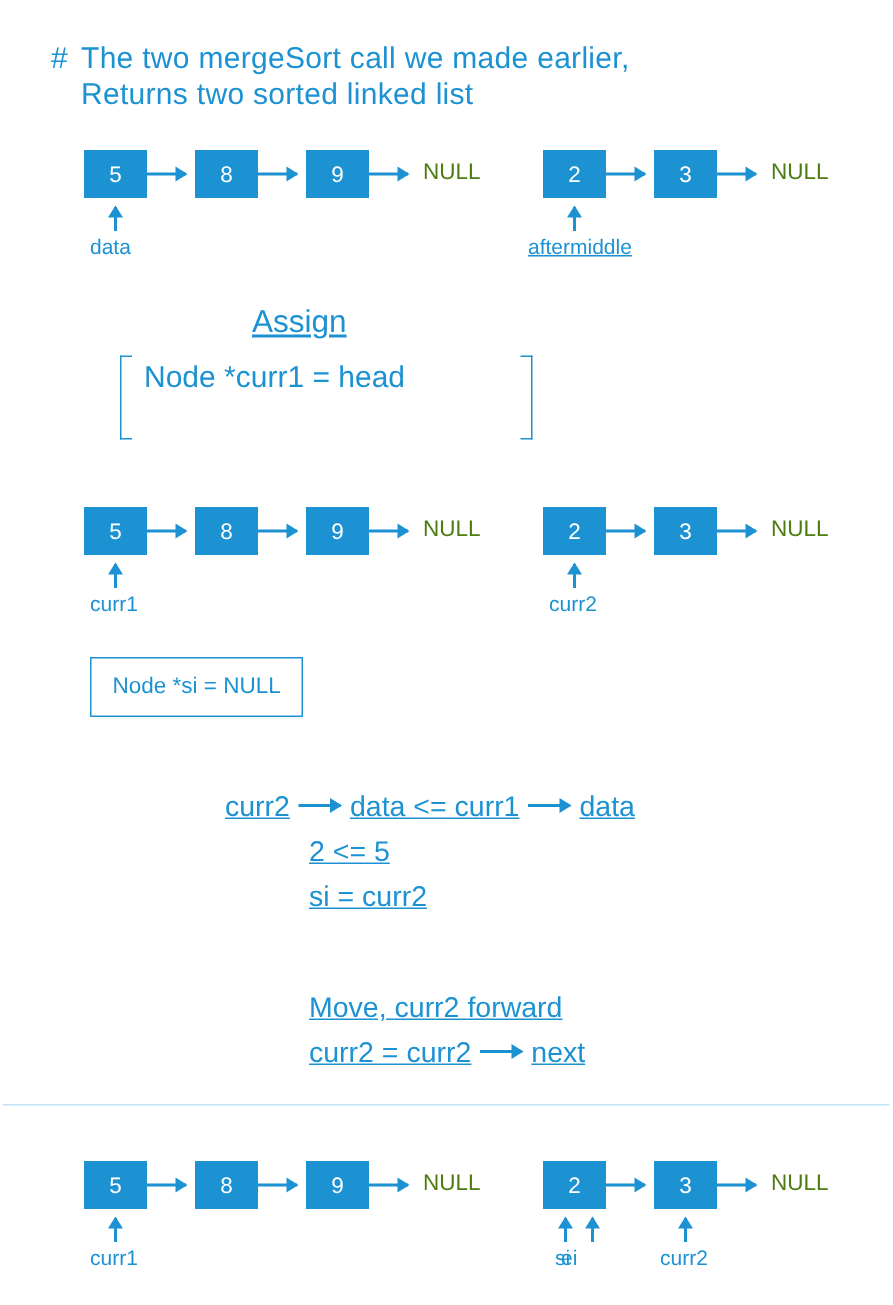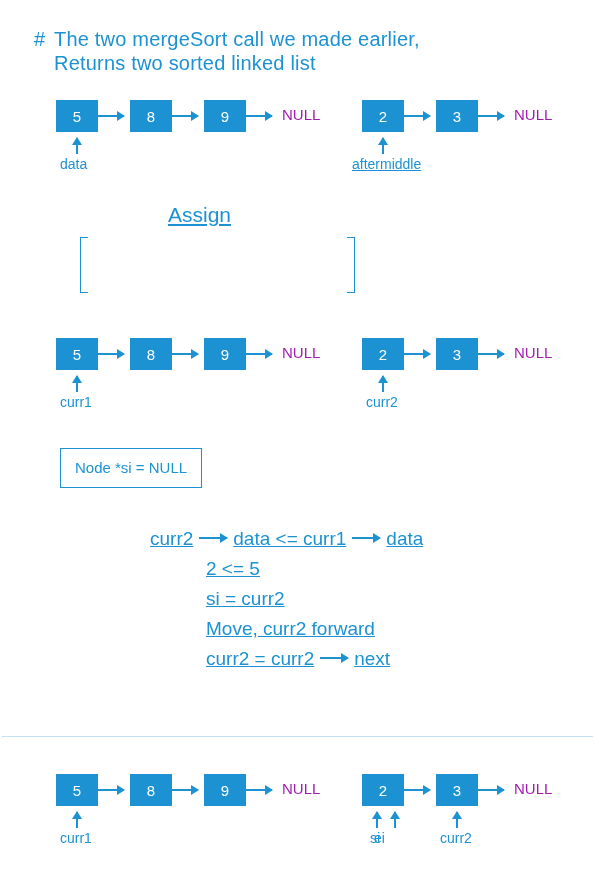--- a/index.html
+++ b/index.html
@@ -48,21 +48,21 @@
   .arrow-up::before {
     content: "";
     position: absolute;
     left: -4px; top: -1px;
     border-bottom: 8px solid var(--blue);
     border-left: 5px solid transparent;
     border-right: 5px solid transparent;
   }
   .nulltxt {
     position: absolute;
-    color: #a21caf;
+    color: #4d7c0f;
     font-size: 15px;
   }
   .ptrlabel {
     position: absolute;
     font-size: 14px;
     color: var(--blue);
     text-align: center;
   }
   .assign-h {
     font-size: 21px;
@@ -83,21 +83,20 @@
     position: absolute;
     font-size: 20px;
     line-height: 26px;
   }
   .smallbox {
     position: absolute;
     border: 1px solid var(--blue);
     padding: 8px 14px;
     font-size: 15px;
     line-height: 22px;
-    margin-top: 10px;
   }
   .logic {
     position: absolute;
     font-size: 19px;
     line-height: 30px;
   }
   .logic .inline-arrow {
     display: inline-block;
     vertical-align: middle;
     width: 28px; height: 2px;
@@ -145,20 +144,21 @@
   <div class="arrow-h" style="left:478px; top:15px; width:26px;"></div>
   <div class="nulltxt" style="left:514px; top:6px;">NULL</div>
   <div class="arrow-up" style="left:382px; top:38px; height:16px;"></div>
   <div class="ptrlabel" style="left:352px; top:56px;text-decoration:underline;">aftermiddle</div>
 </div>
 
 <div class="abs assign-h">Assign</div>
 
 <div class="bracket-l abs" style="left:80px; top:237px;"></div>
 <div class="codeblock abs" style="left:96px; top:239px;">
+  <div>Node *curr1 = head</div>
 </div>
 <div class="bracket-r abs" style="left:347px; top:237px;"></div>
 
 <div class="row" style="top:338px;">
   <div class="node" style="left:56px;">5</div>
   <div class="arrow-h" style="left:98px; top:15px; width:26px;"></div>
   <div class="node" style="left:130px;">8</div>
   <div class="arrow-h" style="left:172px; top:15px; width:26px;"></div>
   <div class="node" style="left:204px;">9</div>
   <div class="arrow-h" style="left:246px; top:15px; width:26px;"></div>
@@ -178,21 +178,21 @@
 <div class="smallbox abs" style="left:60px; top:438px;">
   <div>Node *si = NULL</div>
 </div>
 
 <div class="logic abs" style="left:150px; top:524px;text-decoration:underline;">
   <div>
     <span>curr2</span><span class="inline-arrow"></span><span>data  &lt;=   curr1</span><span class="inline-arrow"></span><span>data</span>
   </div>
   <div style="padding-left:56px;">2  &lt;=  5</div>
   <div style="padding-left:56px;">si  =  curr2</div>
-  <div style="padding-left:56px;">Move,  curr2  forward</div>
+  <div style="padding-left:56px;margin-top:44px;">Move,  curr2  forward</div>
   <div style="padding-left:56px;">
     <span>curr2 = curr2</span><span class="inline-arrow"></span><span>next</span>
   </div>
 </div>
 
 <div class="hr abs" style="top:736px;"></div>
 
 <div class="row" style="top:774px;">
   <div class="node" style="left:56px;">5</div>
   <div class="arrow-h" style="left:98px; top:15px; width:26px;"></div>

